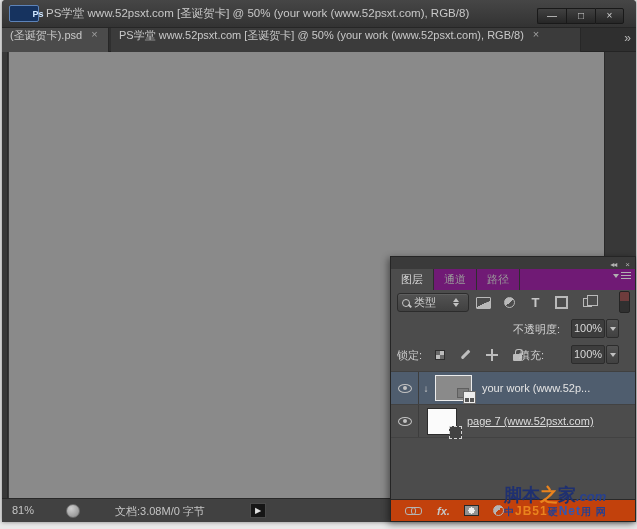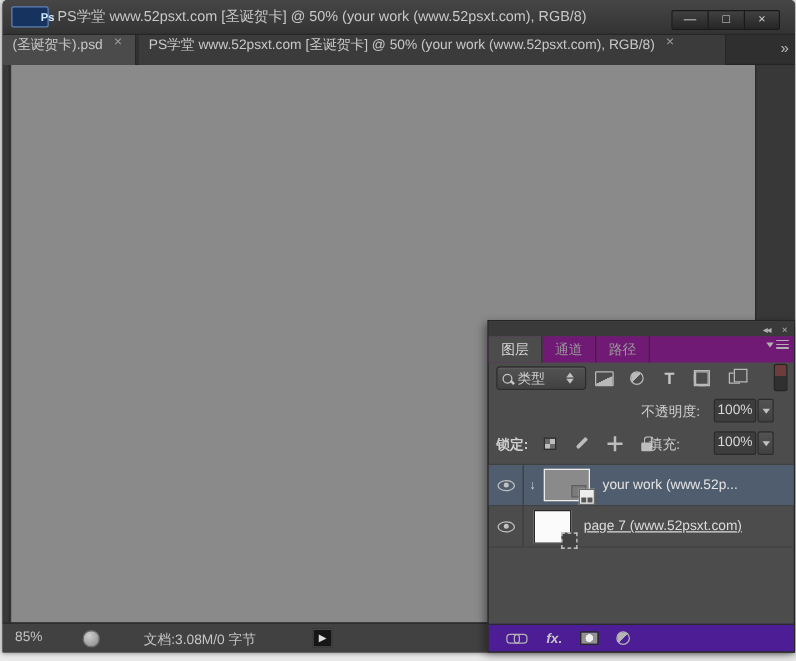--- a/index.html
+++ b/index.html
@@ -122,21 +122,21 @@
 
   
   .blend-row { position:absolute; left:0; top:62px; width:100%; height:20px; }
   .blend-select { position:absolute; left:6px; top:0; width:112px; height:19px; padding:0 6px; }
   .opacity-label { position:absolute; left:122px; top:3px; color:#cfcfcf; }
   .opacity-box { position:absolute; left:180px; top:0; width:34px; height:19px; line-height:17px; }
   .opacity-arrow { position:absolute; left:215px; top:0; }
 
   
   .lock-row { position:absolute; left:0; top:88px; width:100%; height:20px; }
-  .lock-label { position:absolute; left:6px; top:3px;font-weight:bold; }
+  .lock-label { position:absolute; left:6px; top:3px; }
   .lock-icons { position:absolute; left:40px; top:2px; display:flex; gap:9px; align-items:center; }
   .checker-icon { width:10px; height:10px;
     background:conic-gradient(#bdbdbd 25%,#6a6a6a 0 50%,#bdbdbd 0 75%,#6a6a6a 0);
     border:1px solid #2e2e2e; }
   .brush-icon { width:3px; height:11px; background:#bdbdbd; border-radius:1px 1px 2px 2px;
     transform:rotate(45deg); }
   .move-icon { width:12px; height:12px;
     background:linear-gradient(#bdbdbd,#bdbdbd) center/2px 12px no-repeat,
                linear-gradient(#bdbdbd,#bdbdbd) center/12px 2px no-repeat; }
   .lock-icon { position:relative; width:9px; height:7px; background:#bdbdbd; border-radius:1px;
@@ -170,21 +170,21 @@
     background-repeat:no-repeat; background-size:4px 4px,4px 4px;
     background-position:6px 6px,1px 6px; }
   .thumb-2 { width:30px; height:27px; background:#fbfbfb; border:1px solid #2c2c2c; margin-left:8px; }
   .vec-badge { position:absolute; right:-6px; bottom:-5px; width:13px; height:13px;
     background:#424242; border:1px dashed #d6d6d6; }
   .layer-name { margin-left:10px; white-space:nowrap; overflow:hidden; text-overflow:ellipsis;
     color:#e4e4e4; }
   .layer-name.underlined { text-decoration:underline; color:#dcdcdc; }
 
   
-  .p-bottombar { position:absolute; left:0; bottom:0; width:100%; height:22px; background:#4c1d95;
+  .p-bottombar { position:absolute; left:0; bottom:0; width:100%; height:22px; background:#c2410c;
     border-top:1px solid #292929; display:flex; }
   .bb { margin-left:14px; display:inline-flex; align-items:center; justify-content:center; }
   .link-icon { position:relative; width:18px; height:8px; }
   .link-icon::before, .link-icon::after { content:""; position:absolute; top:0; width:9px; height:6px;
     border:1.5px solid #b5b5b5; border-radius:3px; }
   .link-icon::before { left:0; } .link-icon::after { left:6px; }
   .fx-label { color:#c6c6c6; font-style:italic; font-size:11px; font-weight:bold; }
   .mask-icon { width:15px; height:11px; border:1px solid #272727;
     background:radial-gradient(circle at center,#efefef 0 3px,#929292 3.2px); }
   .adj2-icon { width:11px; height:11px; border:1px solid #b5b5b5; border-radius:50%;
@@ -228,21 +228,21 @@
       <div class="tab-overflow">»</div>
     </div>
 
     <div class="content">
       <div class="edge-strip-left"></div>
       <div class="canvas"></div>
       <div class="edge-strip-right"></div>
     </div>
 
     <div class="statusbar">
-      <div class="zoom-field">85%</div>
+      <div class="zoom-field">81%</div>
       <div class="status-circle"></div>
       <div class="doc-info">文档:3.08M/0 字节</div>
       <div class="status-expand">▶</div>
     </div>
 
   </div>
 
   <div class="layers-panel">
 
     <div class="p-header">
@@ -349,14 +349,22 @@
       <span class="bb">
           <span class="mask-icon"></span>
         </span>
       <span class="bb">
           <span class="adj2-icon"></span>
         </span>
     </div>
 
   </div>
 
+  <div class="watermark">
+    <div class="wm-l1">
+      <span class="wm-navy">脚本</span><span class="wm-orange">之</span><span class="wm-navy">家</span><span class="wm-com">.com</span>
+    </div>
+    <div class="wm-l2">
+      <span class="wm-sm">中</span><span class="wm-orange">JB51</span><span class="wm-sm">硬</span><span class="wm-blue">Net</span><span class="wm-sm">用 网</span>
+    </div>
+  </div>
 
 </div>
 
 </body></html>

